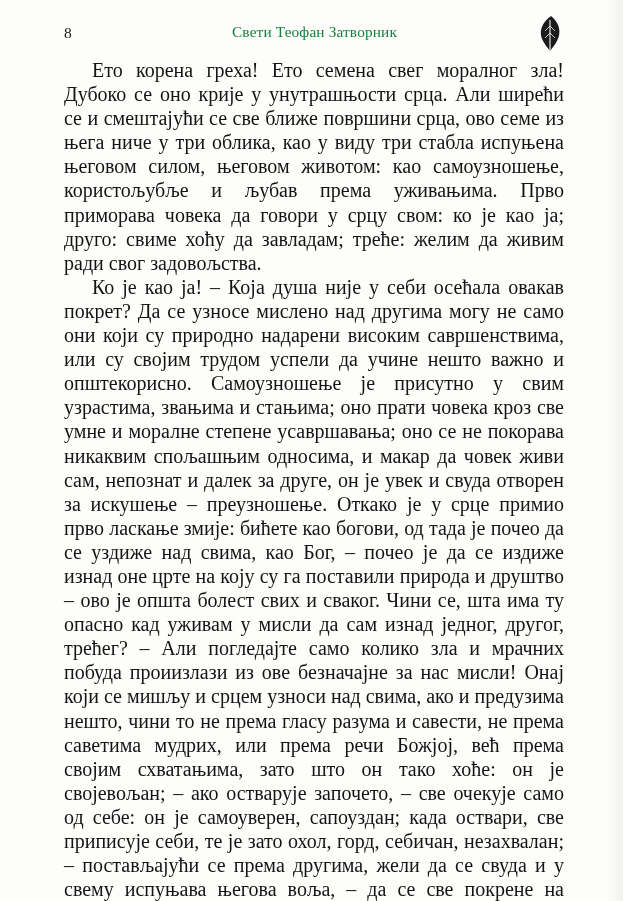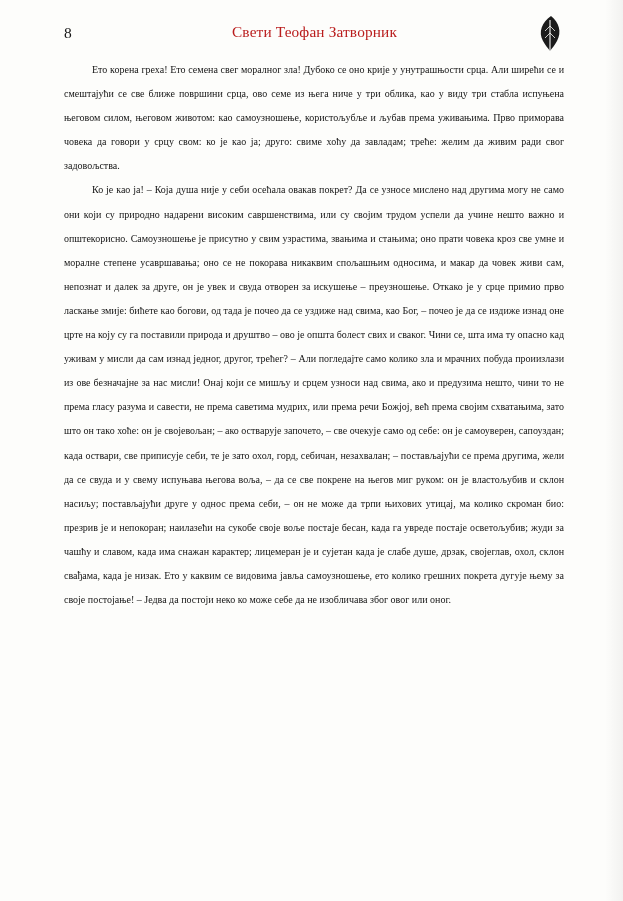--- a/index.html
+++ b/index.html
@@ -52,21 +52,21 @@
   }
 
   .running-title {
     position: absolute;
     left: 0;
     right: 0;
     top: 3px;
     text-align: center;
     font-size: 15.3px;
     letter-spacing: 0.15px;
-    color: #b91c1c;
+    color: #15803d;
   }
 
   .ornament {
     position: absolute;
     right: 4px;
     top: -6px;
     width: 34px;
     height: 40px;
   }
 
@@ -74,21 +74,21 @@
     position: absolute;
     top: 58px;
     left: 64px;
     width: 500px;
   }
 
   p {
     margin: 0;
     text-align: justify;
     text-justify: inter-word;
-    font-size: 10px;
+    font-size: 20px;
     line-height: 24.1px;
     text-indent: 28px;
     hyphens: manual;
     color: #141414;
   }
 
   .it {
   }
 
   

